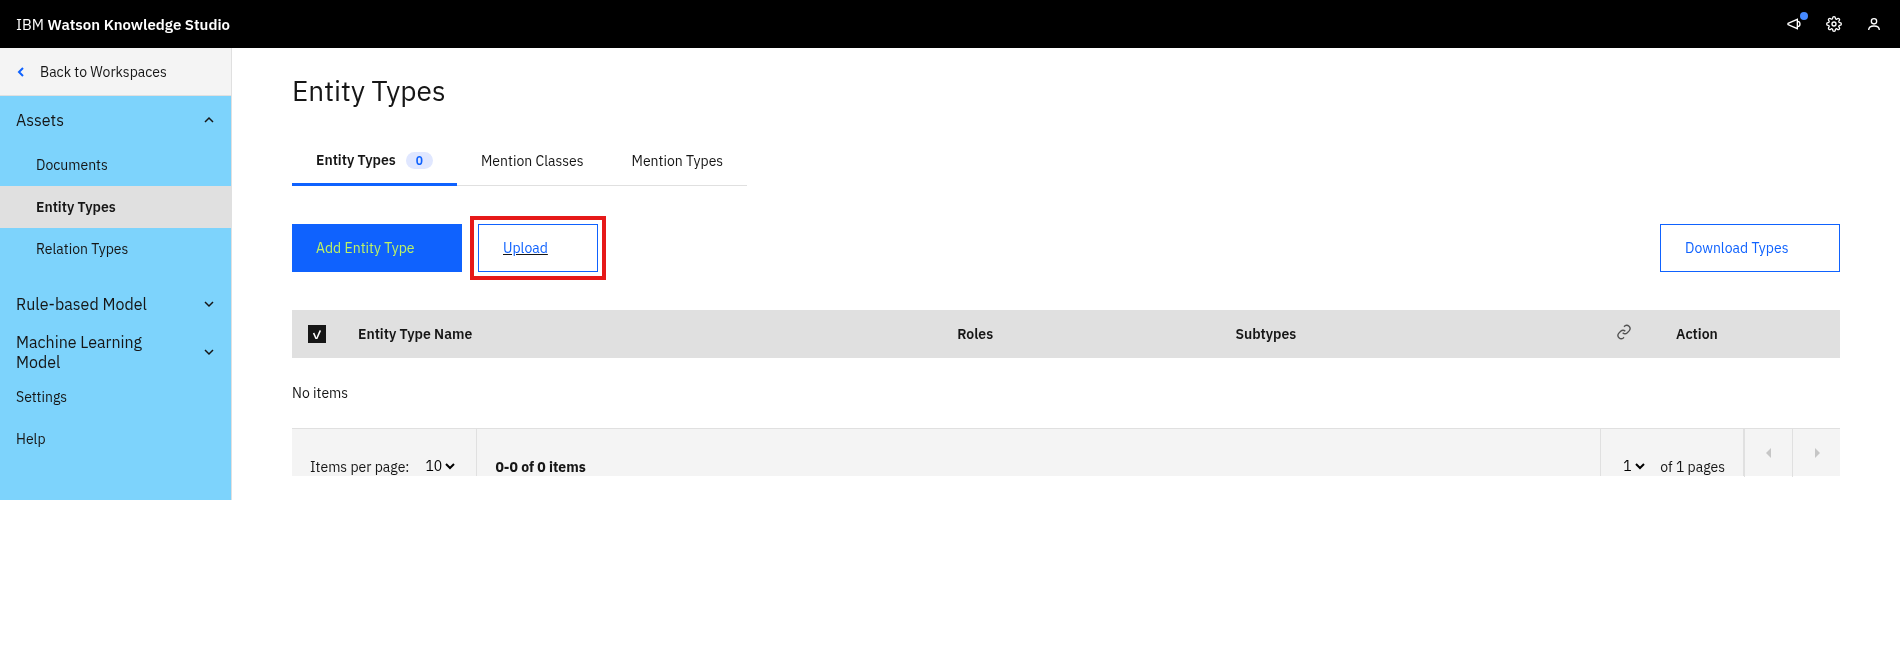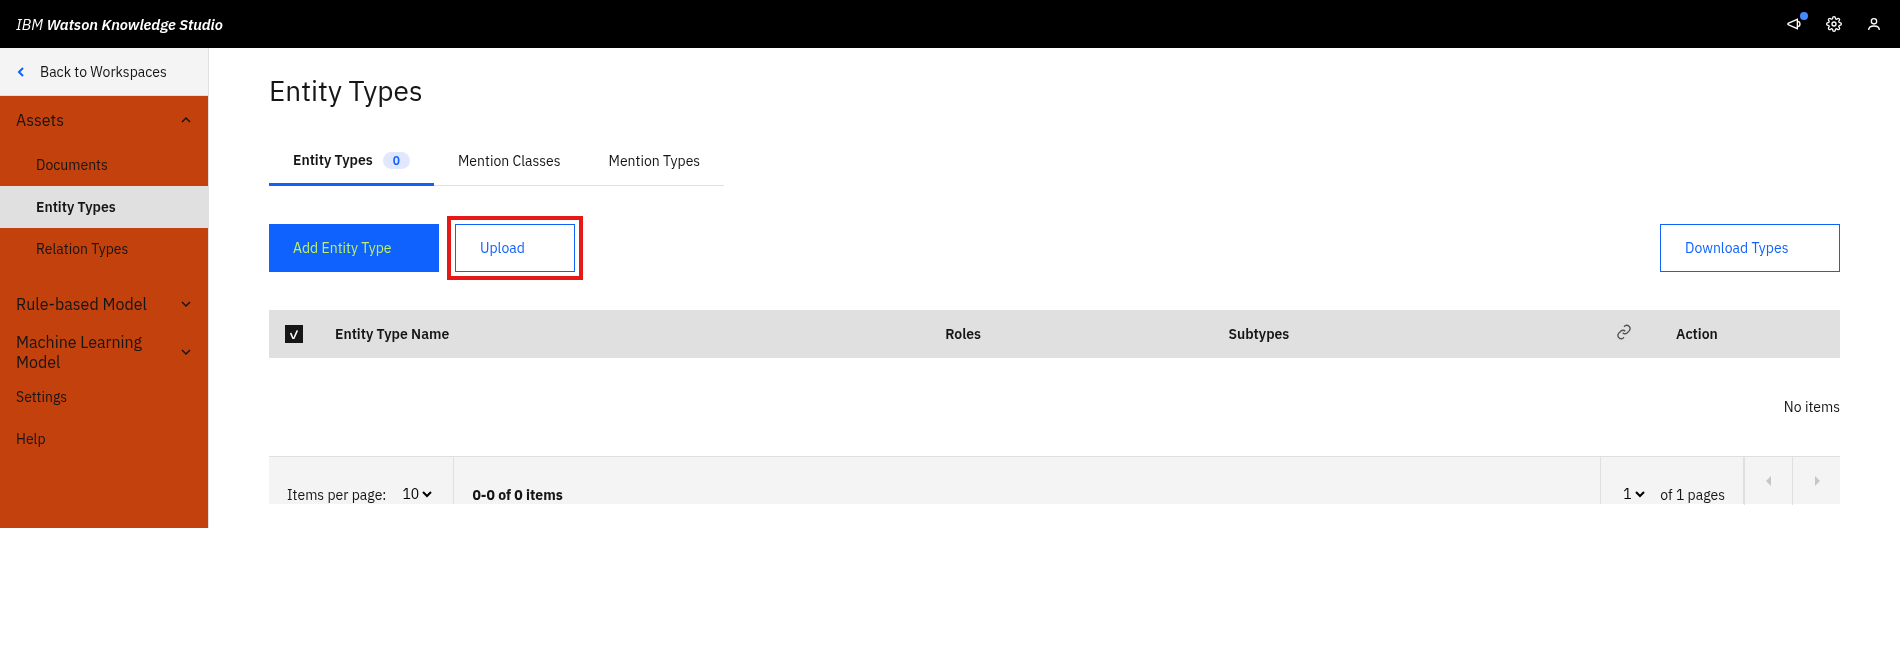--- a/index.html
+++ b/index.html
@@ -4,30 +4,30 @@
 <style>
   * { box-sizing: border-box; margin: 0; padding: 0; font-family: "IBM Plex Sans", "Helvetica Neue", Arial, sans-serif; }
   body { background: #ffffff; color: #161616; font-size: 14px; width: 1900px; }
 
   
   .top-header {
     height: 48px; background: #000000; color: #ffffff;
     display: flex; align-items: center; justify-content: space-between;
     padding: 0 16px;
   }
-  .brand { font-size: 15px; font-weight: 400; font-style: italic; }
+  .brand { font-size: 15px; font-weight: 400; }
   .brand b { font-weight: 600; }
   .header-icons { display: flex; align-items: center; gap: 20px; }
   .header-icons .icon { width: 20px; height: 20px; display:flex; align-items:center; justify-content:center; position:relative; color:#ffffff; cursor:pointer; }
   .notif-dot { position:absolute; top:-2px; right:-4px; width:8px; height:8px; background:#4589ff; border-radius:50%; }
 
   .layout { display:flex; }
 
   
-  .sidebar { width: 209px; border-right: 1px solid #e0e0e0; background:#c2410c; }
+  .sidebar { width: 232px; border-right: 1px solid #e0e0e0; background:#7dd3fc; }
   .back-link {
     height:48px; display:flex; align-items:center; gap:14px;
     padding:0 16px; background:#f4f4f4; border-bottom:1px solid #e0e0e0; cursor:pointer;
   }
   .back-link .chevron { color:#0f62fe; font-size:14px; }
   .back-link span.label { color:#161616; }
   .nav-section { }
   .nav-section-header {
     height:48px; display:flex; align-items:center; justify-content:space-between;
     padding:0 16px; cursor:pointer; font-size:16px;
@@ -55,35 +55,35 @@
   
   .tabs { border-bottom: none; }
   .tab { background:transparent; border-bottom:1px solid #e0e0e0; }
   .tab.active { border-bottom:3px solid #0f62fe; }
 
   
   .actions-row { display:flex; align-items:center; margin-bottom: 30px; }
   .btn { height:48px; padding: 0 24px; display:flex; align-items:center; font-size:14px; cursor:pointer; border:none; }
   .btn-primary { background:#0f62fe; color:#bef264; min-width:170px; }
   .btn-outline { background:#ffffff; color:#0f62fe; border:1px solid #0f62fe; min-width:120px; }
-  .highlight-box { border:4px solid #e61919; padding:4px; margin-left:8px; display:inline-flex; }
+  .highlight-box { border:4px solid #e61919; padding:4px; margin-left:8px; display:inline-flex;text-decoration:underline; }
   .spacer { flex:1; }
 
   
   .search-wrap { margin-left:auto; width:300px; display:flex; align-items:center; gap:10px; border-bottom:1px solid #8d8d8d; background:#f4f4f4; height:40px; padding:0 12px; margin-bottom:16px; }
   .search-wrap input { border:none; outline:none; background:transparent; flex:1; font-size:14px; color:#161616; }
   .search-wrap input::placeholder{ color:#a8a8a8; }
   .search-row { display:flex; justify-content:flex-end; }
 
   
   table.data { width:100%; border-collapse:collapse; background:#f4f4f4; }
   table.data th { text-align:left; font-weight:600; font-size:14px; padding:14px 16px; background:#e0e0e0; }
   table.data th.check { width:50px; text-align:center; }
   .checkbox { width:18px; height:18px; background:#161616; display:inline-flex; align-items:center; justify-content:center; color:#ffffff; font-size:12px; }
-  .no-items { text-align:right; padding:40px 0; background:#ffffff; font-size:14px; }
+  .no-items { text-align:left; padding:26px 0; background:#ffffff; font-size:14px; }
   .link-col { width:60px; text-align:center; }
 
   
   .pagination { display:flex; align-items:center; background:#f4f4f4; height:48px; border-top:1px solid #e0e0e0; font-size:14px; }
   .pagination .seg { padding:0 18px; display:flex; align-items:flex-end; gap:12px; height:100%; border-right:1px solid #e0e0e0; }
   .pagination .seg:last-child{ border-right:none; }
   .pagination .grow { flex:1; border-right:1px solid #e0e0e0;font-weight:bold; }
   .page-arrows { display:flex; }
   .page-arrow { width:48px; height:48px; display:flex; align-items:center; justify-content:center; color:#c6c6c6; cursor:pointer; border-left:1px solid #e0e0e0;}
   select.plain { border:none; background:transparent; font-size:14px; outline:none; cursor:pointer; }

